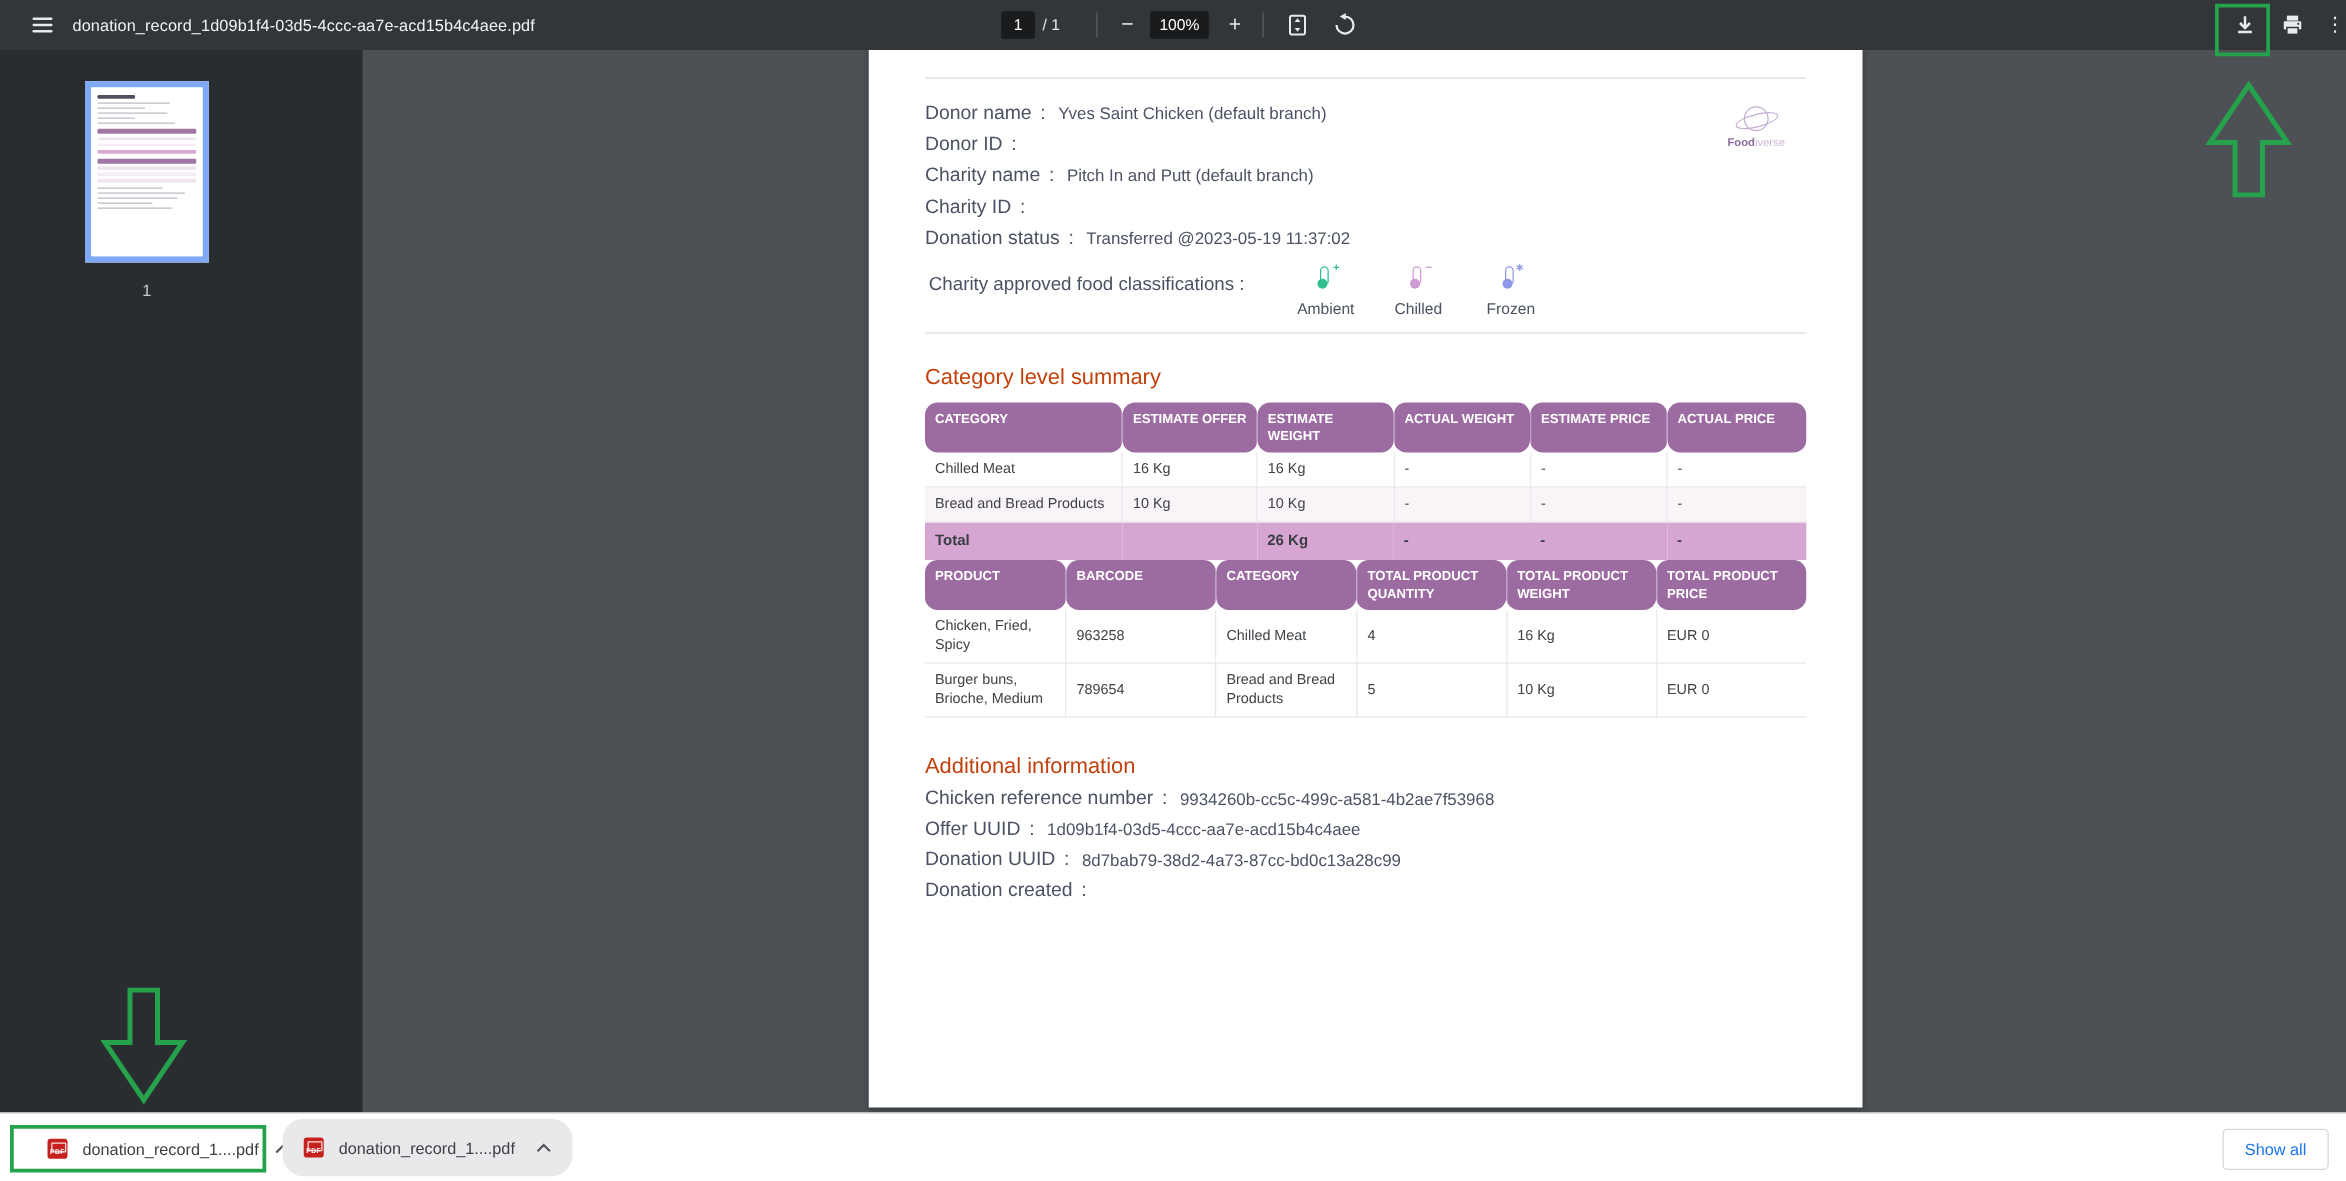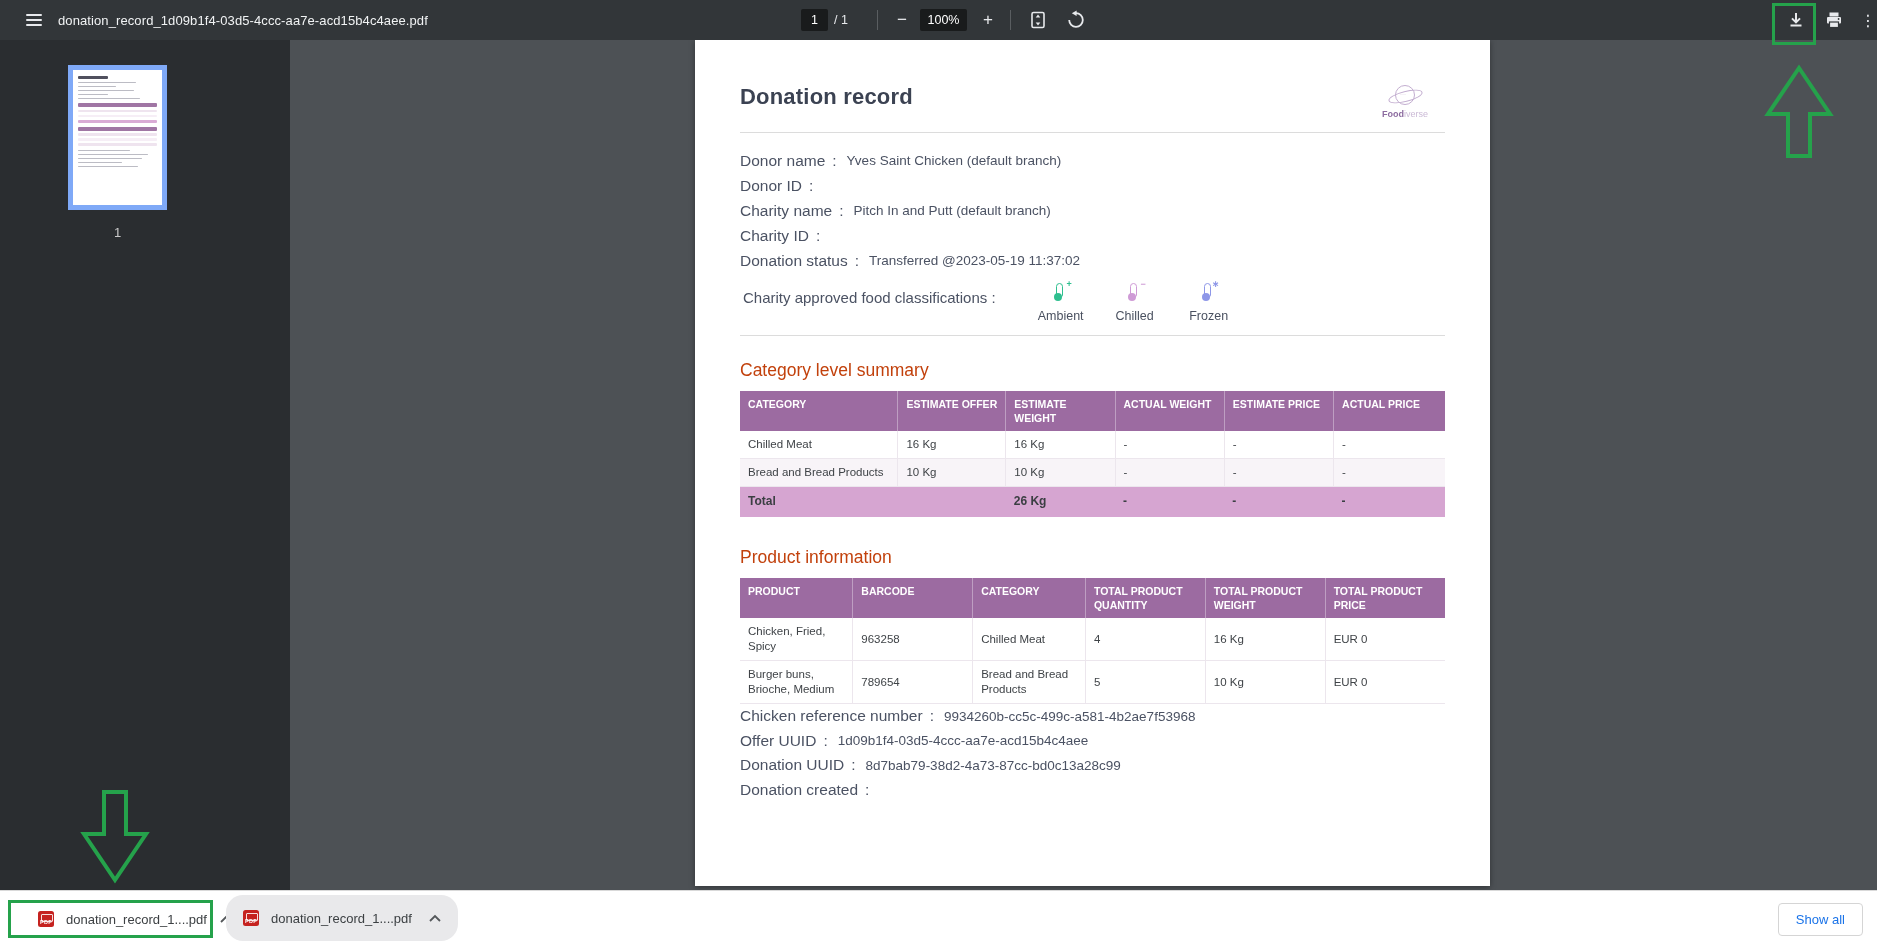--- a/index.html
+++ b/index.html
@@ -61,21 +61,21 @@
   .thermo{position:relative;display:inline-block;width:16px;height:18px;margin-top:2px;}
   .t-stem{position:absolute;left:3px;top:0;width:5px;height:12px;border:1.5px solid currentColor;border-radius:4px 4px 2px 2px;}
   .t-bulb{position:absolute;left:1.5px;top:10px;width:8px;height:8px;background:currentColor;border-radius:50%;}
   .t-sym{position:absolute;right:-3px;top:-4px;font-size:9px;font-weight:bold;}
   .cl-name{font-size:12.5px;color:#4a5160;margin-top:4px;}
   .section-h{font-size:17.5px;font-weight:500;color:#c2410c;margin:24px 0 10px;}
   
   table.tbl{width:100%;border-collapse:collapse;table-layout:fixed;}
   .tbl th{
     background:#9c6ba1;color:#fff;font-size:10.5px;font-weight:bold;text-align:left;
-    padding:6px 8px;line-height:1.35;border-right:1px solid rgba(255,255,255,.35);vertical-align:top;text-transform:uppercase;
+    padding:6px 8px;line-height:1.35;border-right:1px solid rgba(255,255,255,.35);vertical-align:top;text-transform:uppercase;border-radius:10px;
   }
   .tbl th:last-child{border-right:none;}
   .tbl td{font-size:11.5px;color:#3f4347;padding:6px 8px;border-right:1px solid #ece6ed;border-bottom:1px solid #ece6ed;vertical-align:middle;line-height:1.3;}
   .tbl td:last-child{border-right:none;}
   .tbl tr.alt td{background:#f8f4f8;}
   .tbl tr.note td{background:#f3f1f3;border-right:none;padding:5px 8px 5px 11px;font-size:11.5px;color:#43474b;}
   .tbl tr.total td{background:#d6a5d1;font-weight:bold;color:#3a3e42;border-right:none;border-bottom:none;font-size:12px;padding:7px 8px;}
   .nowrap{white-space:nowrap;}
   
   .addline{height:24.5px;display:flex;align-items:center;}
@@ -188,21 +188,20 @@
 <div class="page">
   <div class="logo">
     <div class="planet">
       <div class="ball"></div>
       <div class="ring"></div>
       <div class="dots">···</div>
     </div>
     <div class="logo-text"><span class="logo-bold">Food</span><span class="logo-light">iverse</span></div>
   </div>
 
-  <h1 class="doc-title">Donation record</h1>
   <hr class="rule">
 
   <div class="fields">
 
       <div class="field">
         <span class="flabel">Donor name</span>
         <span class="fsep">:</span>
         <span class="fvalue">Yves Saint Chicken (default branch)</span>
       </div>
 
@@ -301,21 +300,20 @@
           <td>Total</td>
           <td></td>
           <td>26 Kg</td>
           <td>-</td>
           <td>-</td>
           <td>-</td>
         </tr>
       </tbody>
     </table>
 
-  <h2 class="section-h" style="margin-top:30px">Product information</h2>
   <table class="tbl">
     <colgroup>
         <col style="width:16%">
         <col style="width:17%">
         <col style="width:16%">
         <col style="width:17%">
         <col style="width:17%">
         <col style="width:17%">
       </colgroup>
   <thead>
@@ -341,20 +339,21 @@
           <td>Burger buns, Brioche, Medium</td>
           <td>789654</td>
           <td>Bread and Bread Products</td>
           <td>5</td>
           <td>10 Kg</td>
           <td>EUR 0</td>
         </tr>
       </tbody>
     </table>
 
+  <h2 class="section-h" style="margin-top:28px;margin-bottom:4px">Additional information</h2>
   <div>
 
       <div class="addline">
         <span class="flabel">Chicken reference number</span>
         <span class="fsep">:</span>
         <span class="fvalue">9934260b-cc5c-499c-a581-4b2ae7f53968</span>
       </div>
 
       <div class="addline">
         <span class="flabel">Offer UUID</span>

